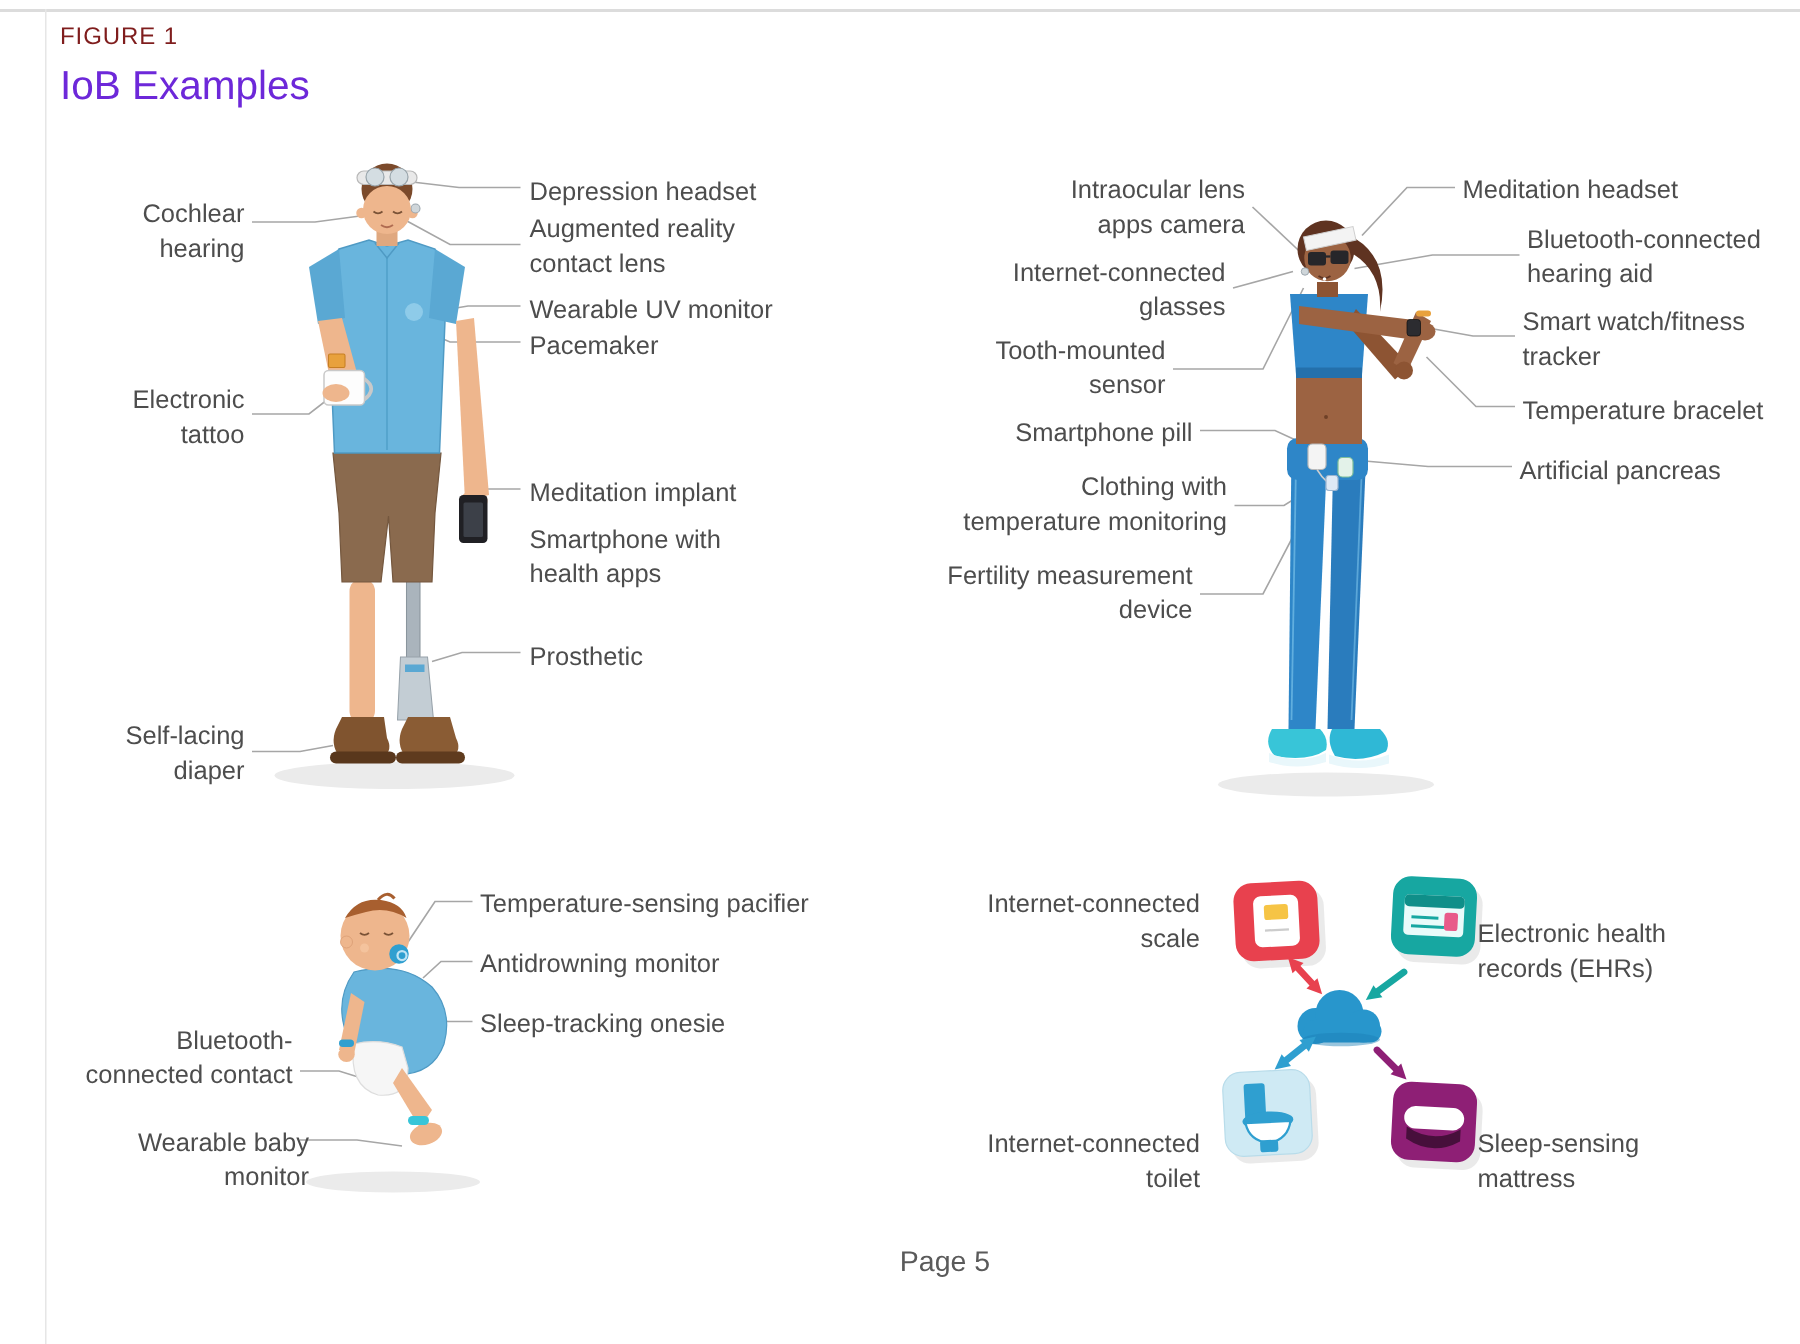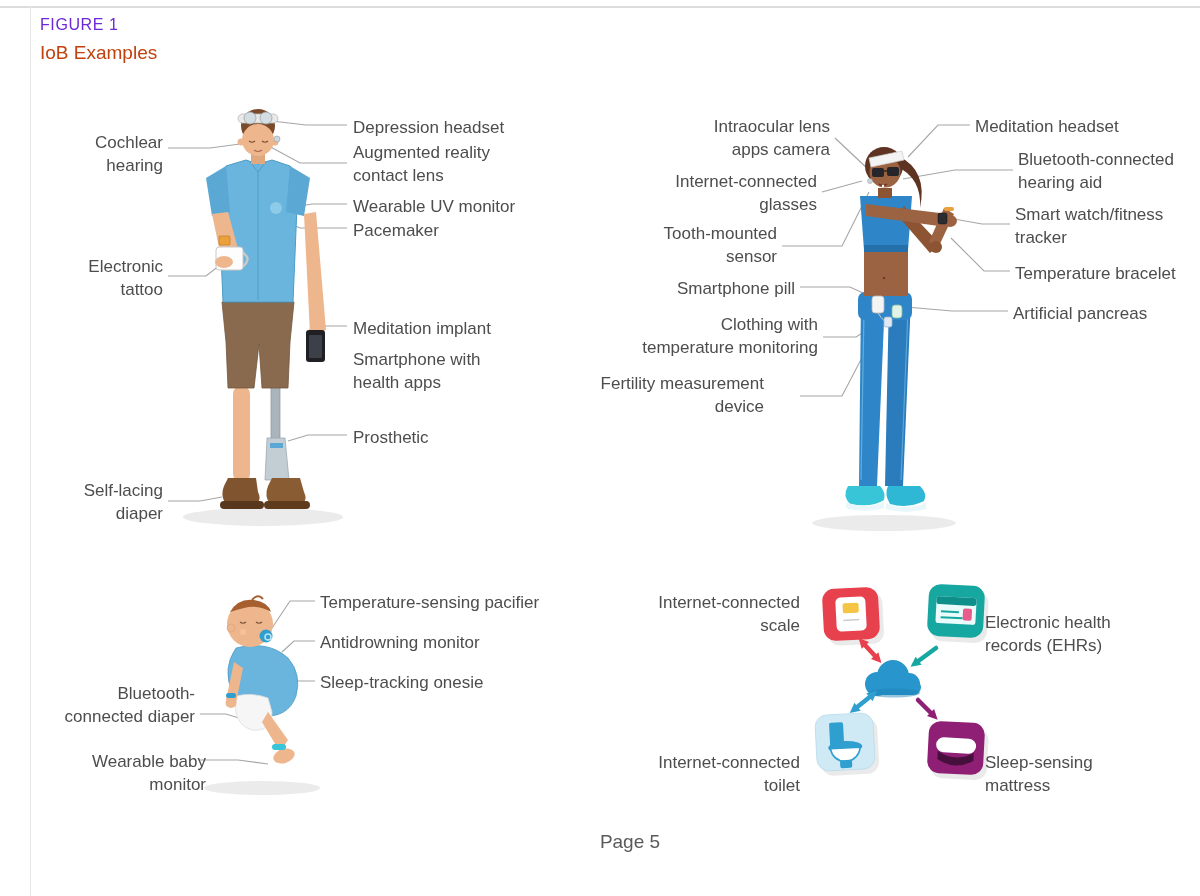--- a/index.html
+++ b/index.html
@@ -4,22 +4,22 @@
 <title>FIGURE 1 — IoB Examples</title>
 <style>
   * { margin:0; padding:0; box-sizing:border-box; }
   html,body { width:1200px; height:896px; }
   body {
     position:relative; background:#ffffff; overflow:hidden;
     font-family:"Liberation Sans","DejaVu Sans",sans-serif; color:#4d4d4d;
   }
   .topline  { position:absolute; top:6px; left:0; width:1200px; height:2px; background:#dcdcdc; }
   .leftline { position:absolute; top:6px; left:30px; width:1px; height:890px; background:#e6e6e6; }
-  .header-figure { position:absolute; left:40px; top:16px; font-size:16px; letter-spacing:.6px; color:#6d28d9; }
-  .header-title  { position:absolute; left:40px; top:42px; font-size:19px; color:#c2410c; }
+  .header-figure { position:absolute; left:40px; top:16px; font-size:16px; letter-spacing:.6px; color:#7f1d1d; }
+  .header-title  { position:absolute; left:40px; top:42px; font-size:27px; color:#6d28d9; }
   .label { position:absolute; font-size:17px; line-height:23px; color:#4d4d4d; white-space:pre-line; }
   .label.r { text-align:right; }
   .page-footer { position:absolute; left:30px; top:831px; width:1200px; text-align:center; font-size:19px; color:#5a5a5a; }
   svg.scene { position:absolute; left:0; top:0; }
 </style>
 </head>
 <body>
 
 <div class="topline"></div>
 <div class="leftline"></div>
@@ -309,37 +309,37 @@
 
 <div class="label r" style="left:640px;top:115px;width:190px">Intraocular lens
 apps camera</div>
 <div class="label r" style="left:627px;top:170px;width:190px">Internet-connected
 glasses</div>
 <div class="label r" style="left:587px;top:222px;width:190px">Tooth-mounted
 sensor</div>
 <div class="label r" style="left:605px;top:277px;width:190px">Smartphone pill</div>
 <div class="label r" style="left:608px;top:313px;width:210px">Clothing with
 temperature monitoring</div>
-<div class="label r" style="left:574px;top:372px;width:190px">Fertility measurement
+<div class="label r" style="left:605px;top:372px;width:190px">Fertility measurement
 device</div>
 
 <div class="label" style="left:975px;top:115px;width:210px">Meditation headset</div>
 <div class="label" style="left:1018px;top:148px;width:200px">Bluetooth-connected
 hearing aid</div>
 <div class="label" style="left:1015px;top:203px;width:195px">Smart watch/fitness
 tracker</div>
 <div class="label" style="left:1015px;top:262px;width:200px">Temperature bracelet</div>
 <div class="label" style="left:1013px;top:302px;width:195px">Artificial pancreas</div>
 
 <div class="label" style="left:320px;top:591px;width:280px">Temperature-sensing pacifier</div>
 <div class="label" style="left:320px;top:631px;width:250px">Antidrowning monitor</div>
 <div class="label" style="left:320px;top:671px;width:250px">Sleep-tracking onesie</div>
 
 <div class="label r" style="left:45px;top:682px;width:150px">Bluetooth-
-connected diaper</div>
+connected contact</div>
 <div class="label r" style="left:56px;top:750px;width:150px">Wearable baby
 monitor</div>
 
 <div class="label r" style="left:630px;top:591px;width:170px">Internet-connected
 scale</div>
 <div class="label" style="left:985px;top:611px;width:185px">Electronic health
 records (EHRs)</div>
 <div class="label r" style="left:630px;top:751px;width:170px">Internet-connected
 toilet</div>
 <div class="label" style="left:985px;top:751px;width:175px">Sleep-sensing

